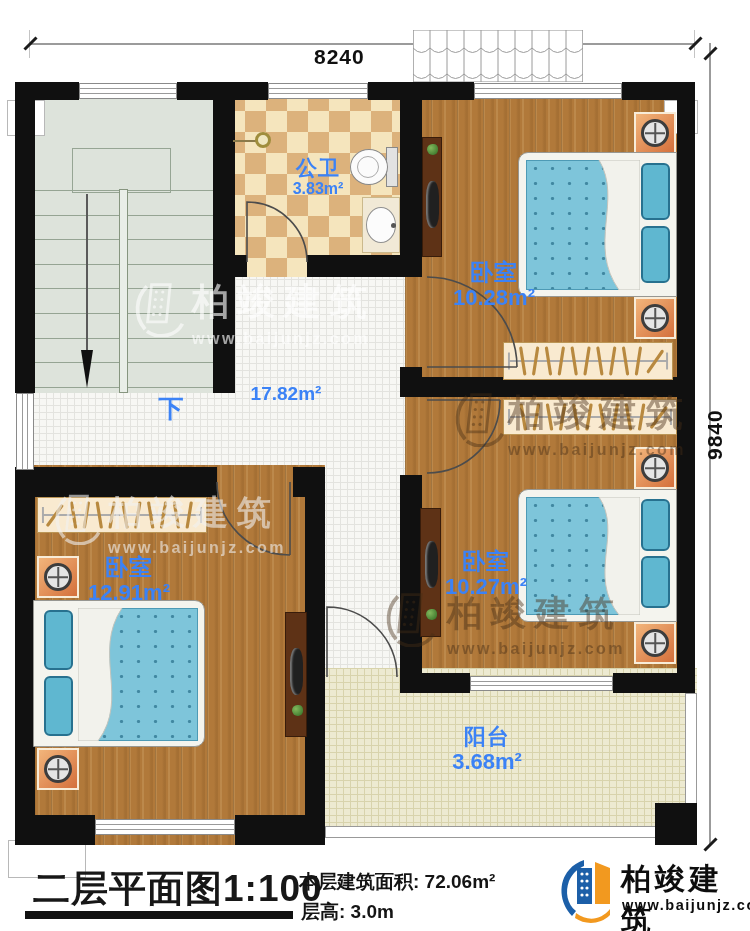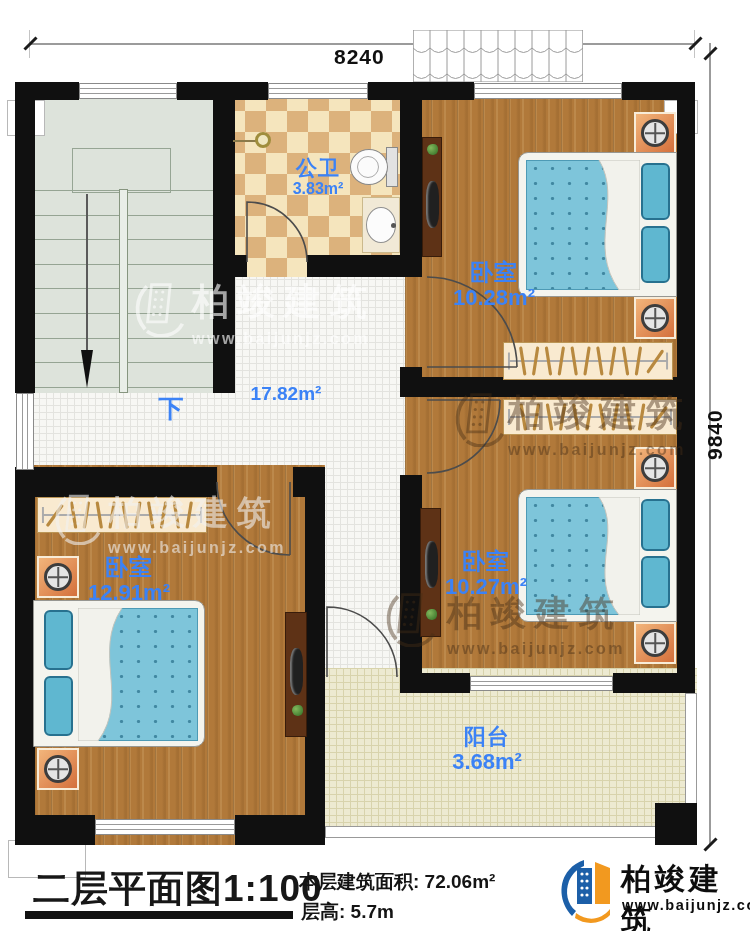--- a/index.html
+++ b/index.html
@@ -345,38 +345,38 @@
     <div class="rname" style="font-size:22px">阳台</div>
     <div class="rarea">3.68m²</div>
   </div>
   <div class="rlabel" style="left:171px;top:408px;font-size:25px">下</div>
 
   <div class="ext" style="left:29px;top:30px;width:1px;height:28px;z-index:10"></div>
   <div class="ext" style="left:694px;top:30px;width:1px;height:28px;z-index:10"></div>
   <div class="dimline" style="left:30px;top:43px;width:665px;height:1.5px;z-index:10"></div>
   <div class="tick" style="left:22px;top:42px;z-index:10"></div>
   <div class="tick" style="left:687px;top:42px;z-index:10"></div>
-  <div class="dimnum" style="left:334px;top:45px;z-index:10">8240</div>
+  <div class="dimnum" style="left:314px;top:45px;z-index:10">8240</div>
 
   <div class="dimline" style="left:709px;top:43px;width:1.5px;height:803px;z-index:10"></div>
   <div class="tick" style="left:702px;top:52px;z-index:10"></div>
   <div class="tick" style="left:702px;top:843px;z-index:10"></div>
   <div class="dimnum" style="left:703px;top:460px;transform:rotate(-90deg);transform-origin:left top;z-index:10">9840</div>
 
   <div class="f-title">
     <span>二层平面图</span><span class="f-scale">1:100</span>
   </div>
   <div class="f-underline"></div>
   <div class="f-area">
     <span>本层建筑面积:</span>
     <span>72.06m²</span>
   </div>
   <div class="f-height">
     <span>层高:</span>
-    <span>5.7m</span>
+    <span>3.0m</span>
   </div>
 
   <svg class="abs" style="left:556px;top:854px" width="62" height="70" viewBox="0 0 62 70">
     <path d="M16 62 C3 49 2 28 13 16 C17 11 22 8 28 6 L28 12 C21 15 16 20 13 27 C9 38 11 50 20 57 Z" fill="#1c5fa8"></path>
     <rect x="21" y="14" width="15" height="36" fill="#1c5fa8"></rect>
     <g fill="#ffffff">
       <circle cx="26" cy="20" r="1.6"></circle>
         <circle cx="31" cy="20" r="1.6"></circle>
       <circle cx="26" cy="27" r="1.6"></circle>
         <circle cx="31" cy="27" r="1.6"></circle>

